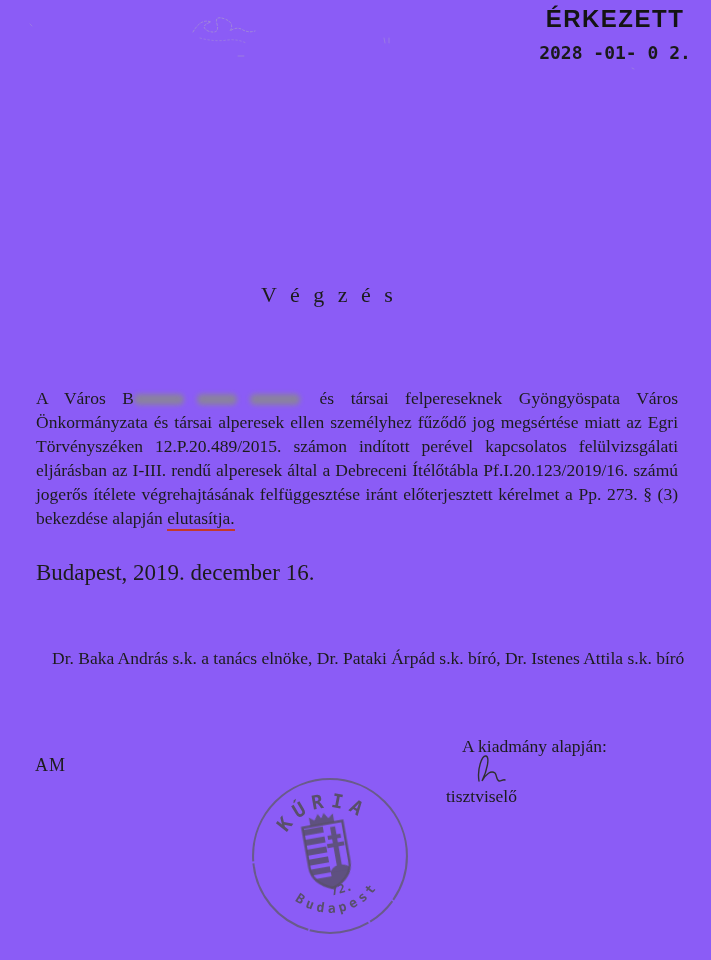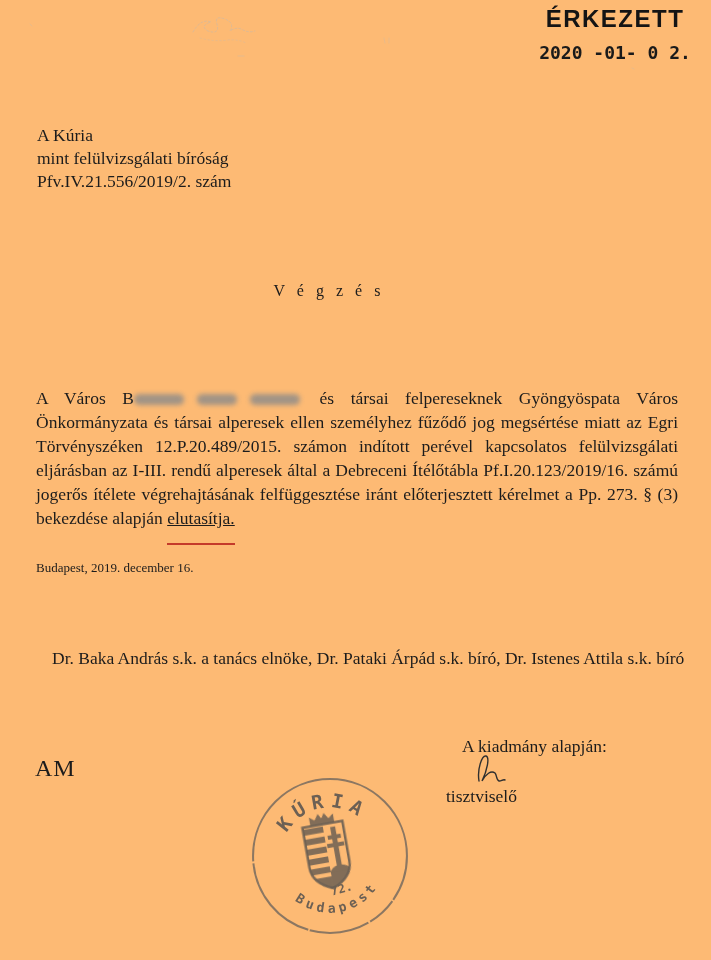--- a/index.html
+++ b/index.html
@@ -1,21 +1,21 @@
 <!DOCTYPE html>
 <html><head>
 <meta charset="utf-8">
 <style>
   * { margin: 0; padding: 0; box-sizing: border-box; }
   html, body { background: #e8e8e8; }
   .page {
     position: relative;
     width: 711px; height: 960px;
     margin: 0 auto;
-    background: #fdba74;
+    background: #8b5cf6;
     font-family: "Liberation Serif", serif;
     color: #1c1c1c;
     overflow: hidden;
   }
   .abs { position: absolute; }
 
   
   .received { left: 536px; top: 5px; width: 158px; text-align: center; }
   .received-label {
     font-family: "Liberation Sans", sans-serif;
@@ -28,81 +28,75 @@
     font-weight: bold; font-size: 18px; letter-spacing: 0;
     color: #1a1a1a; white-space: pre;
   }
 
   
   .header { left: 37px; top: 124px; font-size: 17.5px; line-height: 23px; }
 
   
   .title {
     left: 0; top: 282px; width: 658px;
-    text-align: center; font-size: 16px; letter-spacing: 4px;
+    text-align: center; font-size: 22px; letter-spacing: 4px;
   }
 
   
   .body-par {
     left: 36px; top: 386px; width: 642px;
     font-size: 17.5px; line-height: 24px; text-align: justify;
   }
   .redacted {
     display: inline-flex; gap: 13px; margin-right: 3px;
     vertical-align: -1px;
   }
   .blob {
     display: block; height: 11px; border-radius: 5px;
     background: #8a8a8a; filter: blur(2.5px); opacity: .8;
   }
   .b1 { width: 50px; } .b2 { width: 40px; } .b3 { width: 50px; }
   .ruling {
-    text-decoration: underline;
     border-bottom: 2px solid #c43a2a;
-    padding-bottom: 15px;
+    padding-bottom: 1px;
   }
 
   
-  .dateline { left: 36px; top: 560px; font-size: 13px; }
+  .dateline { left: 36px; top: 560px; font-size: 23px; }
 
   
   .signatures { left: 52px; top: 646px; width: 650px; font-size: 17.5px; line-height: 24px; }
 
   
   .attest-label { left: 462px; top: 736px; font-size: 17.5px; }
   .handsign { left: 472px; top: 751px; }
   .attest-role { left: 446px; top: 786px; font-size: 17.5px; }
 
   
-  .initials { left: 35px; top: 755px; font-size: 24px; letter-spacing: 1px; }
+  .initials { left: 35px; top: 755px; font-size: 18px; letter-spacing: 1px; }
 
   
   .seal { left: 249px; top: 775px; opacity: .82; }
   .seal-top-text  { font-family: "DejaVu Sans Mono", monospace; font-weight: bold; font-size: 19px; letter-spacing: 6px; fill: #4d4d4d; }
   .seal-bottom-text { font-family: "DejaVu Sans Mono", monospace; font-weight: bold; font-size: 13px; letter-spacing: 4px; fill: #4d4d4d; }
   .seal-num { font-family: "DejaVu Sans Mono", monospace; font-weight: bold; font-size: 12px; fill: #4d4d4d; }
 
   
   .artifacts { left: 0; top: 0; pointer-events: none; }
 </style>
 </head>
 <body>
 
 <div class="page">
 
   <div class="abs received">
     <div class="received-label">ÉRKEZETT</div>
-    <div class="received-date">2020 -01- 0 2.</div>
+    <div class="received-date">2028 -01- 0 2.</div>
   </div>
 
-  <div class="abs header">
-    <div>A Kúria</div>
-    <div>mint felülvizsgálati bíróság</div>
-    <div>Pfv.IV.21.556/2019/2. szám</div>
-  </div>
 
   <div class="abs title">V é g z é s</div>
 
   <p class="abs body-par"><span>A Város B</span><span class="redacted">
         <i class="blob b1"></i>
         <i class="blob b2"></i>
         <i class="blob b3"></i>
       </span><span> és társai felpereseknek Gyöngyöspata Város Önkormányzata és társai alperesek ellen személyhez fűződő jog megsértése miatt az Egri Törvényszéken 12.P.20.489/2015. számon indított perével kapcsolatos felülvizsgálati eljárásban az I-III. rendű alperesek által a Debreceni Ítélőtábla Pf.I.20.123/2019/16. számú jogerős ítélete végrehajtásának felfüggesztése iránt előterjesztett kérelmet a Pp. 273. § (3) bekezdése alapján </span><span class="ruling">elutasítja.</span></p>
 
   <div class="abs dateline">Budapest, 2019. december 16.</div>

